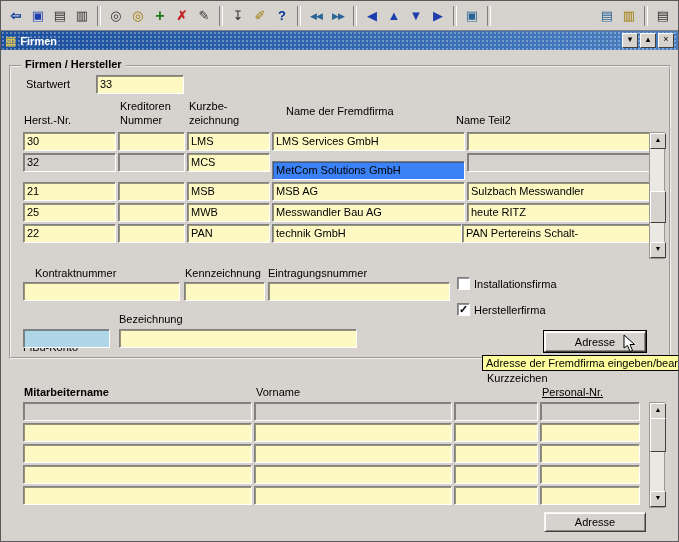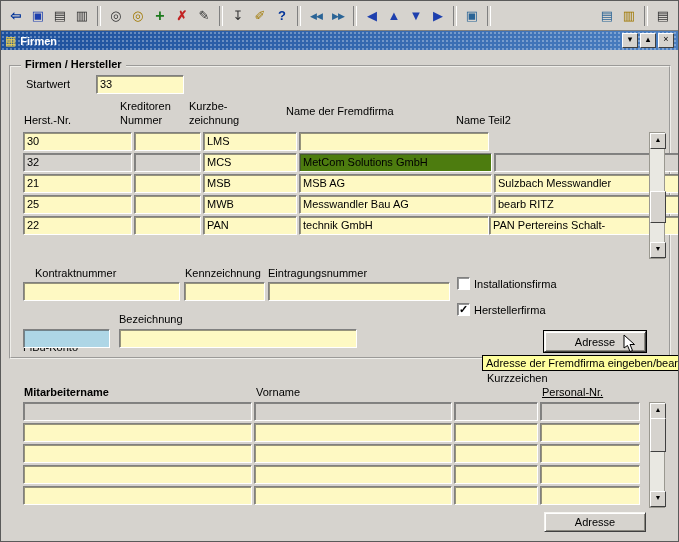--- a/index.html
+++ b/index.html
@@ -41,24 +41,24 @@
   .field{position:absolute;height:19px;line-height:17px;padding:0 3px;}
   .btn{position:absolute;background:#d6d3ce;border:1px solid;border-color:#f7f6f2 #404040 #404040 #f7f6f2;
     box-shadow:inset 1px 1px 0 #ffffff, inset -1px -1px 0 #8a8880;
     display:flex;align-items:center;justify-content:center;box-sizing:border-box;cursor:default;}
   .groupbox{position:absolute;border:2px groove #efeeea;box-sizing:border-box;}
   .gb-title{position:absolute;top:-9px;left:10px;background:#d6d3ce;padding:0 4px;font-weight:bold;white-space:nowrap;}
   
   .tbl{position:absolute;}
   .trow{display:flex;margin-bottom:2px;}
   .cell{height:19px;line-height:17px;padding:0 3px;margin-right:2px;}
-  .c1{width:109px}.c2{width:67px}.c3{width:94px}.c4{width:193px}.c5{width:190px;margin-right:0;}
+  .c1{width:93px}.c2{width:67px}.c3{width:83px}.c4{width:193px}.c5{width:190px;margin-right:0;}
   .m1{width:229px}.m2{width:198px}.m3{width:84px}.m4{width:100px;margin-right:0;}
   .dim{background:#d6d3ce;}
-  .sel{background:#4d7c0f;}
+  .sel{background:#3b82f6;margin-top:8px;}
   
   .vscroll{position:absolute;width:16px;background:#e9e8e2;border:1px solid #9a9890;box-sizing:border-box;}
   .sbtn{position:absolute;left:0;width:14px;height:14px;background:#d6d3ce;
     border:1px solid;border-color:#ffffff #404040 #404040 #ffffff;
     font-size:7px;line-height:12px;text-align:center;color:#000;}
   .sthumb{position:absolute;left:0;width:14px;background:#d6d3ce;
     border:1px solid;border-color:#ffffff #404040 #404040 #ffffff;}
   
   .checkbox{position:absolute;width:13px;height:13px;background:#fff;
     border:1px solid;border-color:#808080 #ffffff #ffffff #808080;
@@ -132,20 +132,21 @@
   <span class="lbl" style="left:119px;top:113px;">Nummer</span>
   <span class="lbl" style="left:188px;top:113px;">zeichnung</span>
   <span class="lbl" style="left:261px;top:104px;margin-left:24px;">Name der Fremdfirma</span>
   <span class="lbl" style="left:455px;top:113px;">Name Teil2</span>
 
   <div class="tbl" style="left:22px;top:131px;">
     <div class="trow">
       <div class="sunken cell c1">30</div>
       <div class="sunken cell c2"></div>
       <div class="sunken cell c3">LMS</div>
+      <div class="sunken cell c4">LMS Services GmbH</div>
       <div class="sunken cell c5"></div>
     </div>
     <div class="trow">
       <div class="sunken cell c1 dim">32</div>
       <div class="sunken cell c2 dim"></div>
       <div class="sunken cell c3">MCS</div>
       <div class="sunken cell c4 sel">MetCom Solutions GmbH</div>
       <div class="sunken cell c5 dim"></div>
     </div>
     <div class="trow">
@@ -153,21 +154,21 @@
       <div class="sunken cell c2"></div>
       <div class="sunken cell c3">MSB</div>
       <div class="sunken cell c4">MSB AG</div>
       <div class="sunken cell c5">Sulzbach Messwandler</div>
     </div>
     <div class="trow">
       <div class="sunken cell c1">25</div>
       <div class="sunken cell c2"></div>
       <div class="sunken cell c3">MWB</div>
       <div class="sunken cell c4">Messwandler Bau AG</div>
-      <div class="sunken cell c5">bearb RITZ</div>
+      <div class="sunken cell c5">heute RITZ</div>
     </div>
     <div class="trow">
       <div class="sunken cell c1">22</div>
       <div class="sunken cell c2"></div>
       <div class="sunken cell c3">PAN</div>
       <div class="sunken cell c5">technik GmbH</div>
       <div class="sunken cell c4">PAN Pertereins Schalt-</div>
     </div>
   </div>
 

